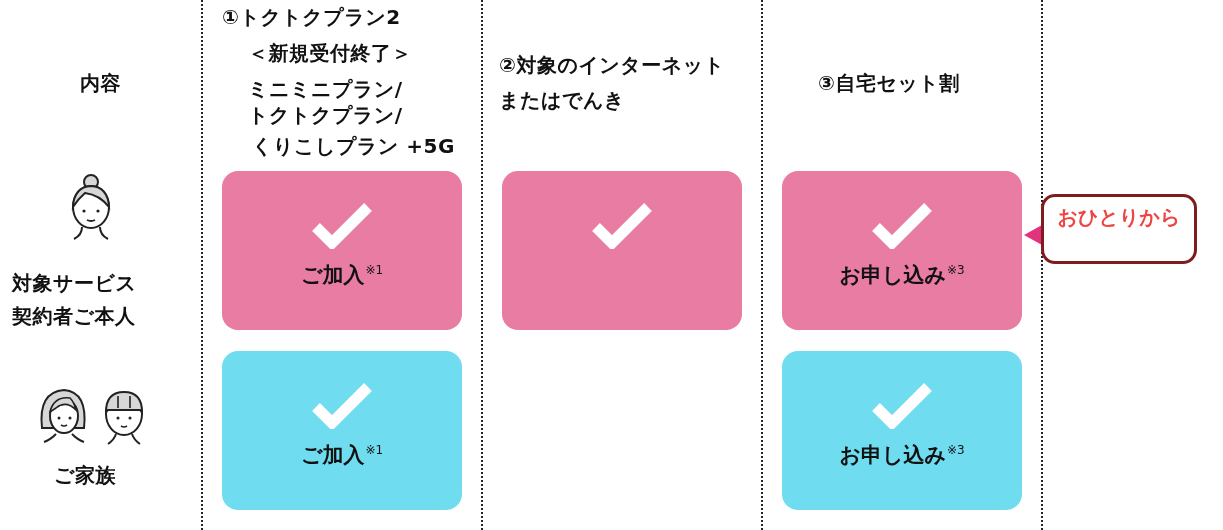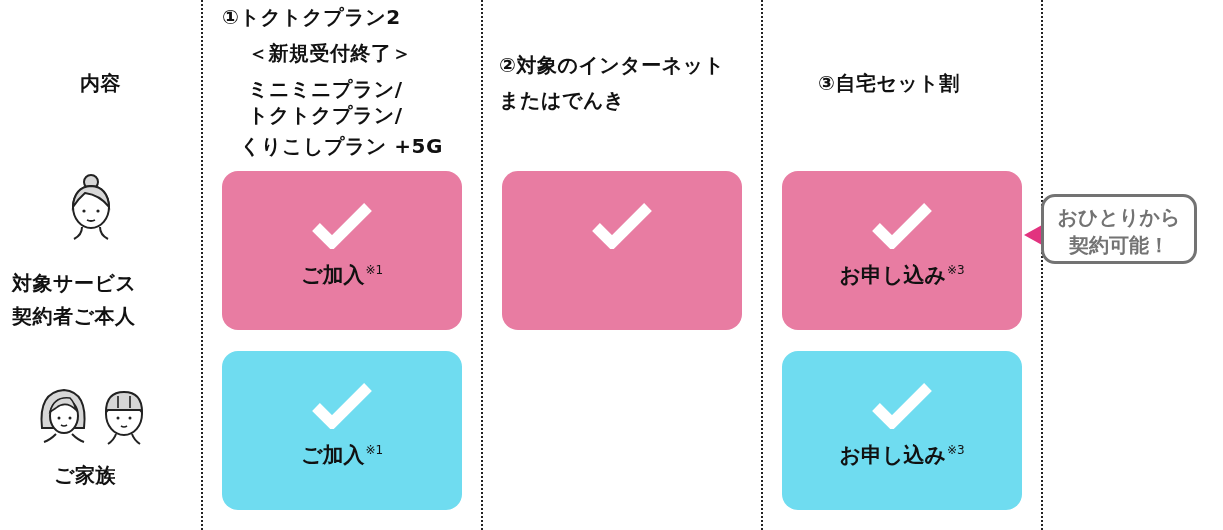--- a/index.html
+++ b/index.html
@@ -5,39 +5,39 @@
   html,body{margin:0;padding:0;background:#fff;}
   body{width:1223px;height:530px;position:relative;overflow:hidden;font-family:"DejaVu Sans","Liberation Sans",sans-serif;color:#111;}
   .vline{position:absolute;top:0;height:530px;width:0;border-left:2px dotted #222;}
   .txt{position:absolute;font-size:20px;font-weight:bold;line-height:30px;letter-spacing:0.5px;}
   .box{position:absolute;width:240px;height:159px;border-radius:16px;}
   .pink{background:#e87ca2;}
   .cyan{background:#6fdcf0;}
   .check{position:absolute;left:50%;top:30px;transform:translateX(-50%);width:60px;height:48px;}
   .blabel{position:absolute;left:0;right:0;top:90px;text-align:center;font-size:21px;font-weight:bold;}
   .blabel sup{font-size:12px;font-weight:normal;vertical-align:8px;margin-left:1px;}
-  .bubble{position:absolute;left:1041px;top:194px;width:156px;height:70px;border:3px solid #737373;border-radius:14px;background:#fff;color:#737373;font-weight:bold;font-size:20px;line-height:28px;text-align:center;padding-top:6px;box-sizing:border-box;}
+  .bubble{position:absolute;left:1041px;top:194px;width:156px;height:70px;border:3px solid #7f1d1d;border-radius:14px;background:#fff;color:#ef4444;font-weight:bold;font-size:20px;line-height:28px;text-align:center;padding-top:6px;box-sizing:border-box;}
   .bubble-tail{position:absolute;left:1024px;top:225px;width:0;height:0;border-top:10px solid transparent;border-bottom:10px solid transparent;border-right:18px solid #e2337f;}
   .icon{position:absolute;}
 </style>
 </head>
 <body>
 
 <div class="vline" style="left:201px"></div>
 <div class="vline" style="left:481px"></div>
 <div class="vline" style="left:761px"></div>
 <div class="vline" style="left:1041px"></div>
 
 <div class="txt" style="left:80px;top:68px">内容</div>
 
 <div class="txt" style="left:222px;top:2px">①トクトクプラン2</div>
 <div class="txt" style="left:248px;top:38px">＜新規受付終了＞</div>
 <div class="txt" style="left:248px;top:74px">ミニミニプラン/</div>
 <div class="txt" style="left:248px;top:100px">トクトクプラン/</div>
-<div class="txt" style="left:240px;top:131px">くりこしプラン +5G</div>
+<div class="txt" style="left:252px;top:131px">くりこしプラン +5G</div>
 
 <div class="txt" style="left:499px;top:50px">②対象のインターネット</div>
 <div class="txt" style="left:499px;top:85px">またはでんき</div>
 
 <div class="txt" style="left:818px;top:68px">③自宅セット割</div>
 
 <svg class="icon" style="left:60px;top:173px" width="62" height="72" viewBox="0 0 62 72">
   <circle cx="31" cy="9" r="7" fill="#d7d7d7" stroke="#222" stroke-width="2"></circle>
   <ellipse cx="31" cy="34" rx="18" ry="21" fill="#fff" stroke="#222" stroke-width="2"></ellipse>
   <path d="M13 34 Q14 14 31 13 Q48 14 49 34 Q40 22 25 20 Q18 26 13 34Z" fill="#d7d7d7" stroke="#222" stroke-width="2"></path>
@@ -94,14 +94,13 @@
 <div class="box cyan" style="left:782px;top:351px">
   <svg class="check" viewBox="0 0 60 48">
       <path d="M4 26 L20 42 L56 6" stroke="#fff" stroke-width="11" fill="none"></path>
     </svg>
   <div class="blabel"><span>お申し込み</span><sup>※3</sup></div>
 </div>
 
 <div class="bubble-tail"></div>
 <div class="bubble">
   <div>おひとりから</div>
-  <div>契約可能！</div>
 </div>
 
 </body></html>

